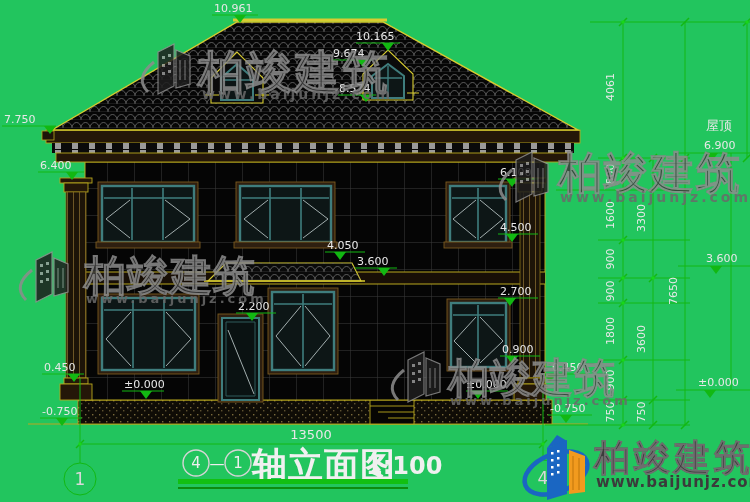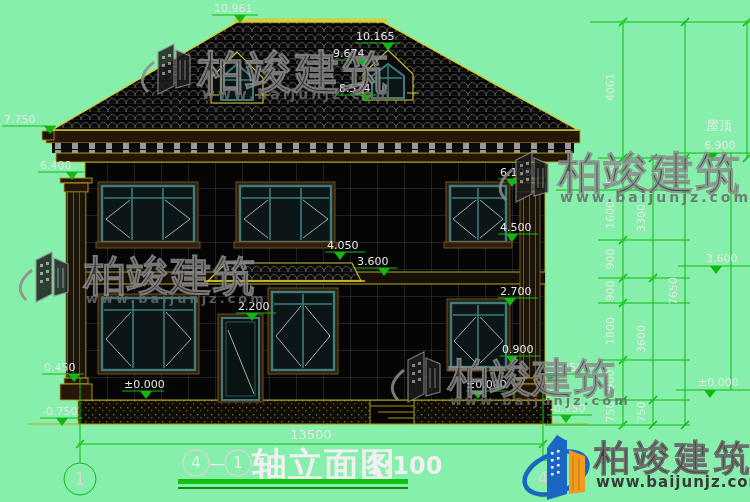--- a/index.html
+++ b/index.html
@@ -1,16 +1,16 @@
 <!DOCTYPE html>
 <html><head>
 <meta charset="utf-8">
 <style>
   html,body{margin:0;padding:0;background:#000;}
-  .stage{position:relative;width:750px;height:502px;background:#86efac;overflow:hidden;
+  .stage{position:relative;width:750px;height:502px;background:#22c55e;overflow:hidden;
          font-family:"DejaVu Sans",sans-serif;}
   svg{display:block;}
   text{font-family:"DejaVu Sans",sans-serif;}
   .lvl{fill:#e8e8e8;font-size:11px;}
   .dimtxt{fill:#e8e8e8;font-size:11px;}
   .wm-big{fill:#383838;stroke:#8d8d8d;stroke-width:0.7;font-weight:bold;opacity:.85;}
   .wm-www{fill:#6a6a6a;font-weight:bold;opacity:.85;letter-spacing:3px;}
 </style>
 </head>
 <body>

